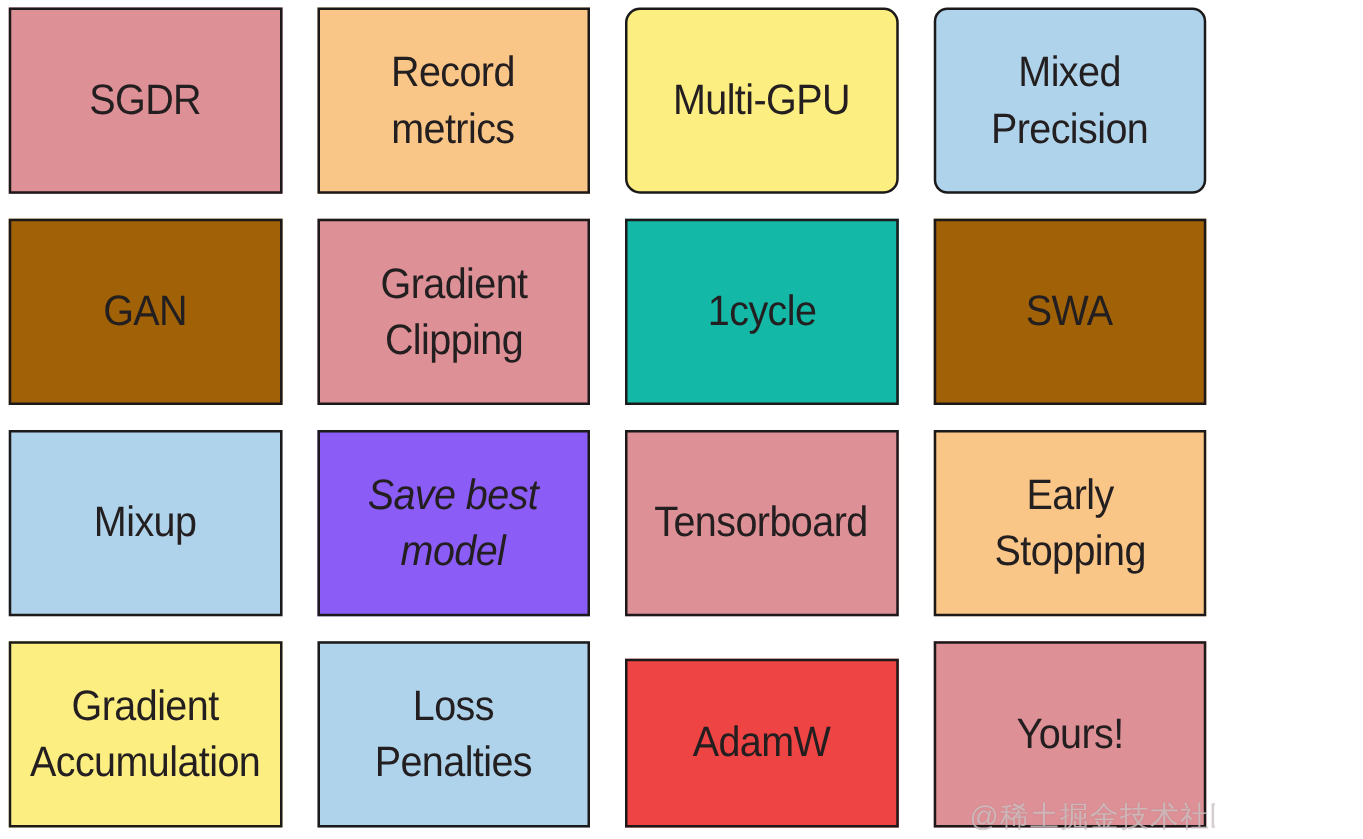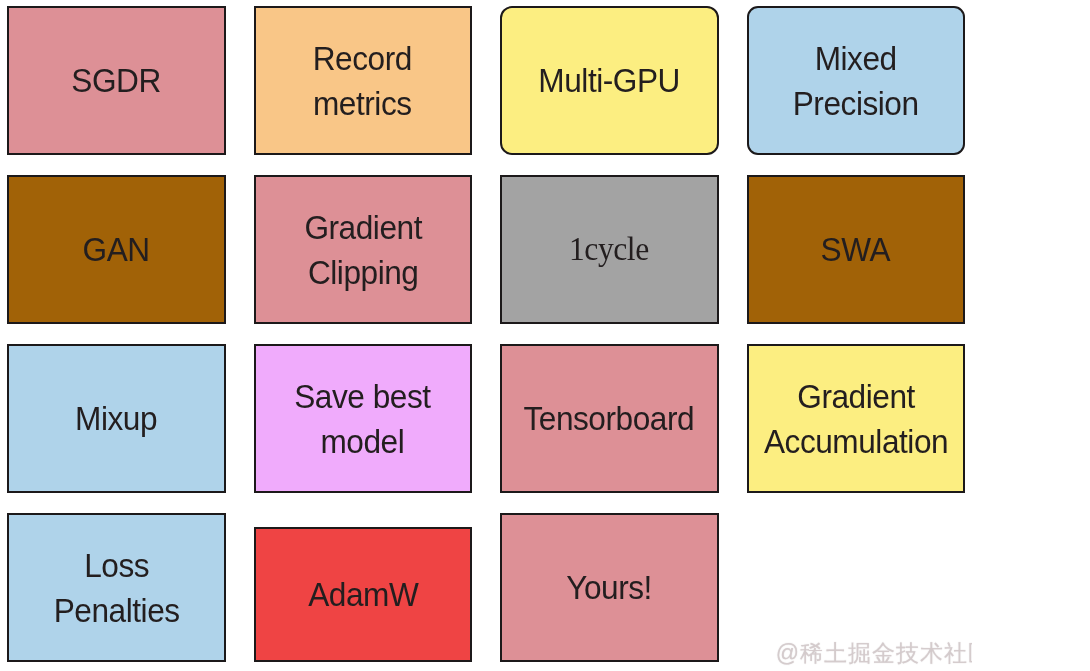--- a/index.html
+++ b/index.html
@@ -77,36 +77,40 @@
 Precision</span>
     </div>
 
     <div class="cell" style="background: #a16207;">
       <span class="label">GAN</span>
     </div>
     <div class="cell" style="background: rgb(221, 144, 150);">
       <span class="label">Gradient
 Clipping</span>
     </div>
-    <div class="cell" style="background: #a3a3a3; font-family: Liberation Serif, serif;">
+    <div class="cell" style="background: #14b8a6;">
       <span class="label">1cycle</span>
     </div>
     <div class="cell" style="background: #a16207;">
       <span class="label">SWA</span>
     </div>
 
     <div class="cell" style="background: rgb(175, 211, 234);">
       <span class="label">Mixup</span>
     </div>
-    <div class="cell" style="background: #f0abfc;">
+    <div class="cell" style="background: #8b5cf6; font-style: italic;">
       <span class="label">Save best
 model</span>
     </div>
     <div class="cell" style="background: rgb(221, 144, 150);">
       <span class="label">Tensorboard</span>
+    </div>
+    <div class="cell" style="background: rgb(249, 198, 135);">
+      <span class="label">Early
+Stopping</span>
     </div>
 
     <div class="cell" style="background: rgb(252, 238, 129);">
       <span class="label">Gradient
 Accumulation</span>
     </div>
     <div class="cell" style="background: rgb(175, 211, 234);">
       <span class="label">Loss
 Penalties</span>
     </div>

